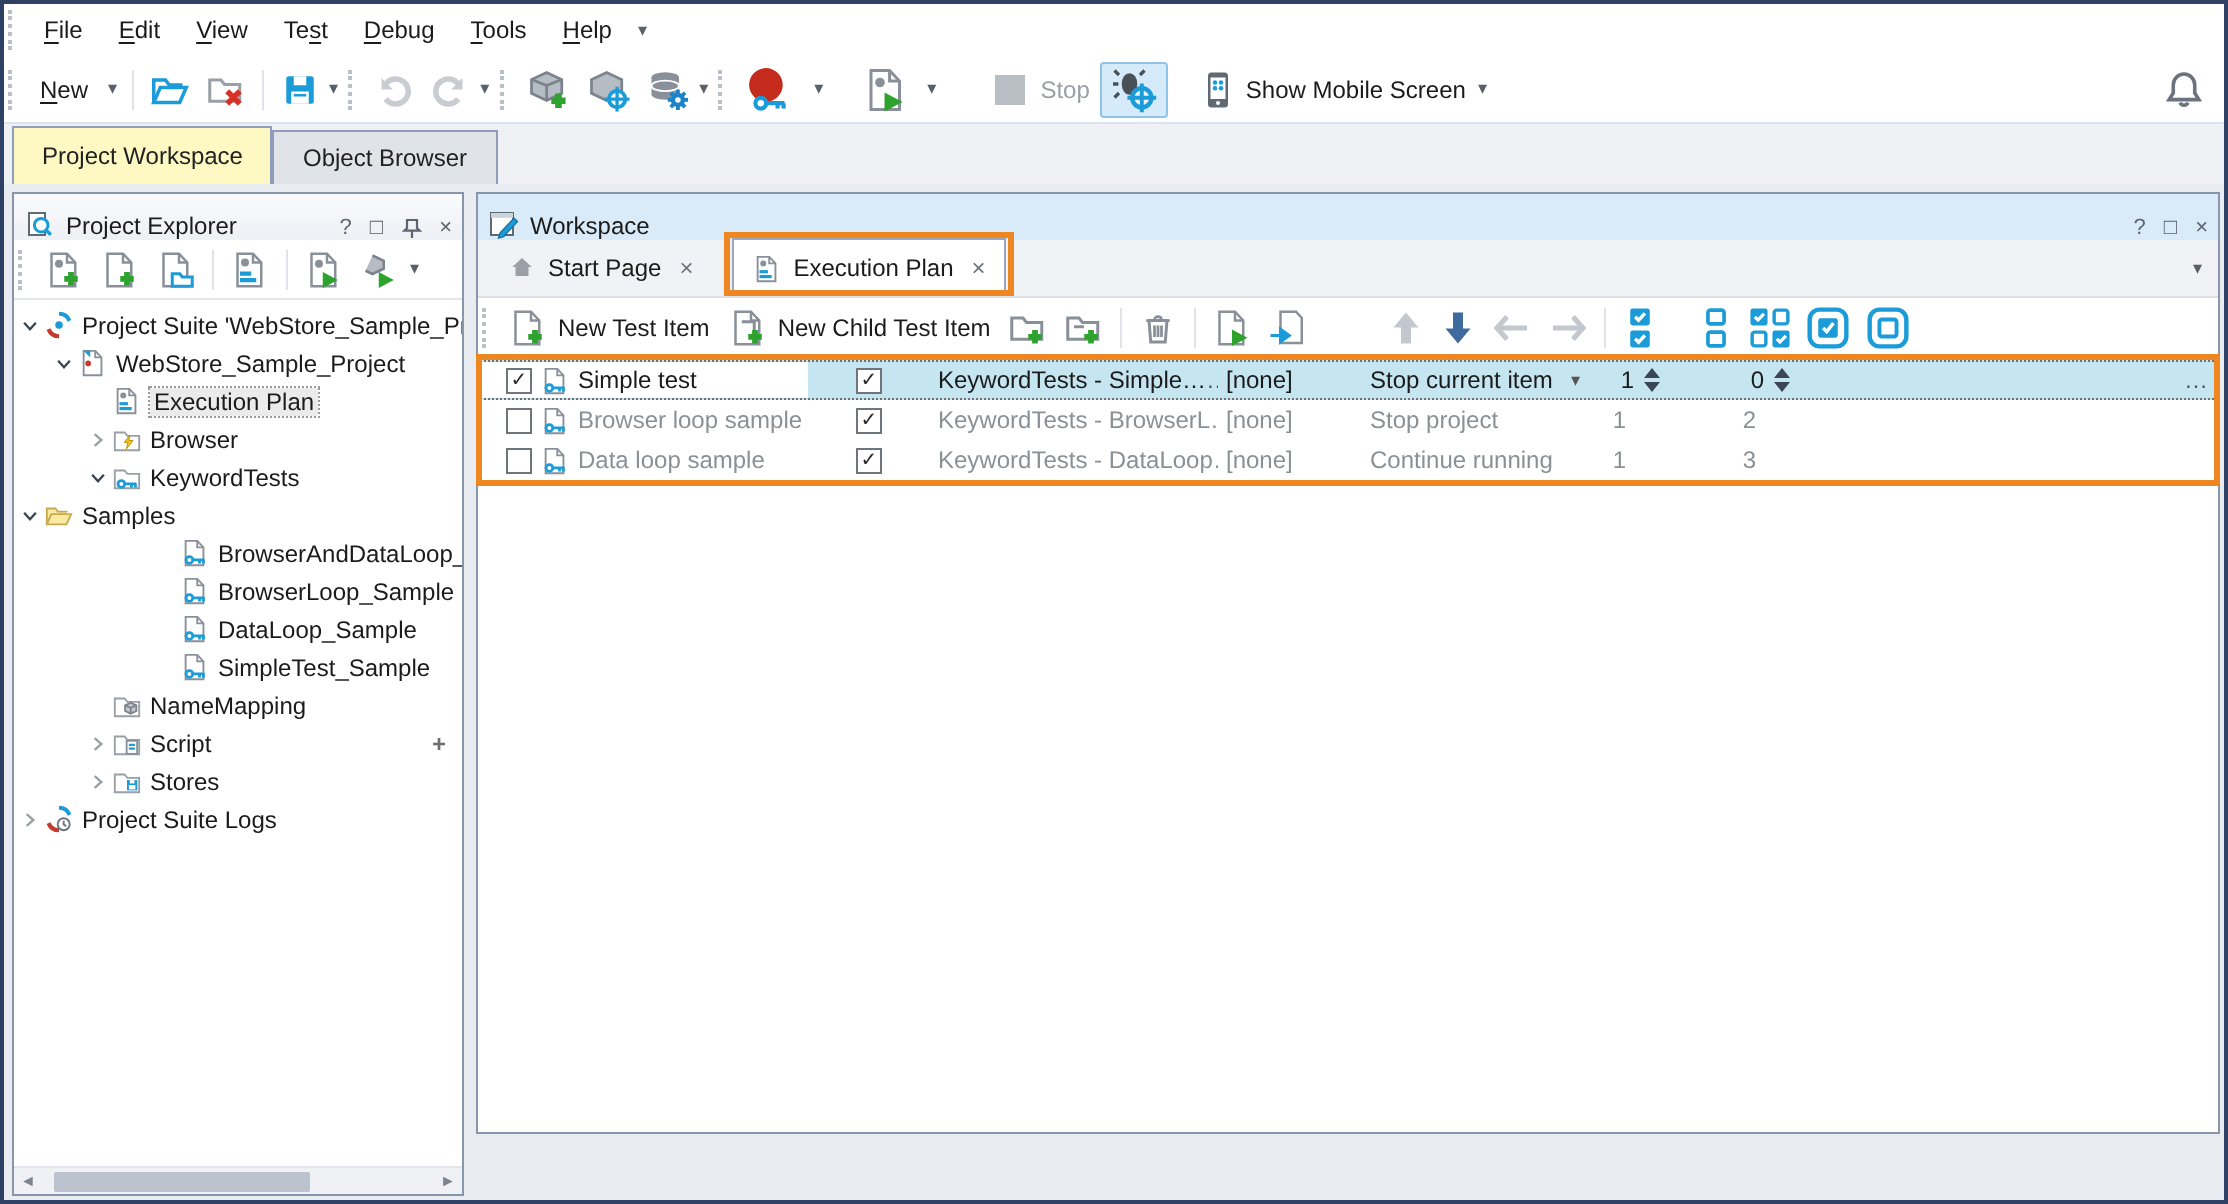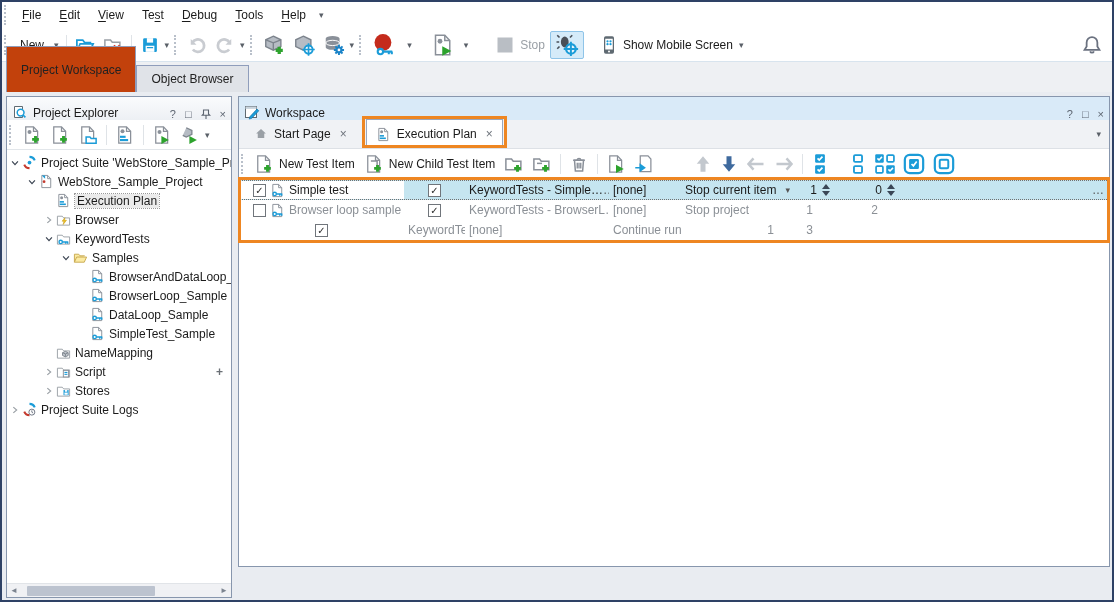--- a/index.html
+++ b/index.html
@@ -12,21 +12,21 @@
   .mi{padding:4px 9px;cursor:default}
   .toolbar{height:34px;display:flex;align-items:center;background:#fff;border-bottom:1px solid #d8e4ee;padding-right:6px}
   .tbtn{height:28px;min-width:26px;display:flex;align-items:center;padding:0 3px;border-radius:2px}
   .tbtn svg{flex:0 0 auto}
   .lbl{margin:0 2px 0 4px}
   .disabled{color:#9aa0a6}
   .tgl{background:#d5ebf9;border:1px solid #8fc4e8}
   .bell{margin-left:auto}
   .tabsrow{height:30px;background:#eef0f3;display:flex;align-items:flex-end;padding-left:4px}
   .doctab{height:27px;display:flex;align-items:center;padding:0 14px;border:1px solid #8f9dbb;border-bottom:none;background:#e0e3e8;color:#222}
-  .doctab.active{background:#c2410c;height:46px}
+  .doctab.active{background:#fef9c3;height:29px}
   .main{height:508px;background:#e9ecf1;display:flex;align-items:flex-start;padding:4px 2px 0 4px}
   .panel{border:1px solid #8796ad;background:#fff;display:flex;flex-direction:column}
   .pe{width:226px;height:502px}
   .split{width:6px;height:10px}
   .ws{width:872px;height:471px}
   .phead{height:23px;display:flex;align-items:flex-end;padding:0 5px;background:linear-gradient(#fafbfd,#edf0f4);font-size:12px;flex:0 0 auto}
   .phead .ttl{margin-left:5px}
   .phead .ctl{margin-left:auto;display:flex;gap:9px;color:#5c6470;font-size:11px;align-items:center}
   .wshead{background:#d9eaf8}
   .petools{height:30px;display:flex;align-items:center;background:#fff;border-bottom:1px solid #e2e6ea;flex:0 0 auto}
@@ -360,21 +360,21 @@
             <svg width="10" height="10" viewBox="0 0 12 12">
               <path d="M2.5 4l3.5 4 3.5-4" fill="none" stroke="#3b4452" stroke-width="1.4"></path>
             </svg>
           </span>
         <svg class="tic" width="15" height="15" viewBox="0 0 16 16">
             <use href="#g-folder"></use>
             <use href="#g-key"></use>
           </svg>
         <span class="tl">KeywordTests</span>
       </div>
-      <div class="trow" style="padding-left:51px">
+      <div class="trow" style="">
         <span class="chev">
             <svg width="10" height="10" viewBox="0 0 12 12">
               <path d="M2.5 4l3.5 4 3.5-4" fill="none" stroke="#3b4452" stroke-width="1.4"></path>
             </svg>
           </span>
         <svg class="tic" width="15" height="15" viewBox="0 0 16 16">
             <path d="M1.5 13V4.5h4.6l1.3 1.7h5.1" fill="#fbeaa2" stroke="#c7a94f"></path>
             <path d="M1.5 13l2.4-5.5h10.6L12 13z" fill="#fbeaa2" stroke="#c7a94f"></path>
           </svg>
         <span class="tl">Samples</span>
@@ -688,20 +688,28 @@
             <span class="spin spsp"></span>
           </span>
         <span class="c numc">
             <span class="num">2</span>
             <span class="spin spsp"></span>
           </span>
         <span class="c"></span>
       </div>
 
       <div class="grid trw dim">
+        <span class="c namec">
+          <span class="cb"></span>
+          <svg width="15" height="15" viewBox="0 0 16 16">
+              <use href="#g-page"></use>
+              <use href="#g-key"></use>
+            </svg>
+          <span>Data loop sample</span>
+        </span>
         <span class="c cellck">
             <span class="cb">✓</span>
           </span>
         <span class="c">KeywordTests - DataLoop…</span>
         <span class="c">[none]</span>
         <span class="c">Continue running</span>
         <span class="c numc">
             <span class="num">1</span>
             <span class="spin spsp"></span>
           </span>

